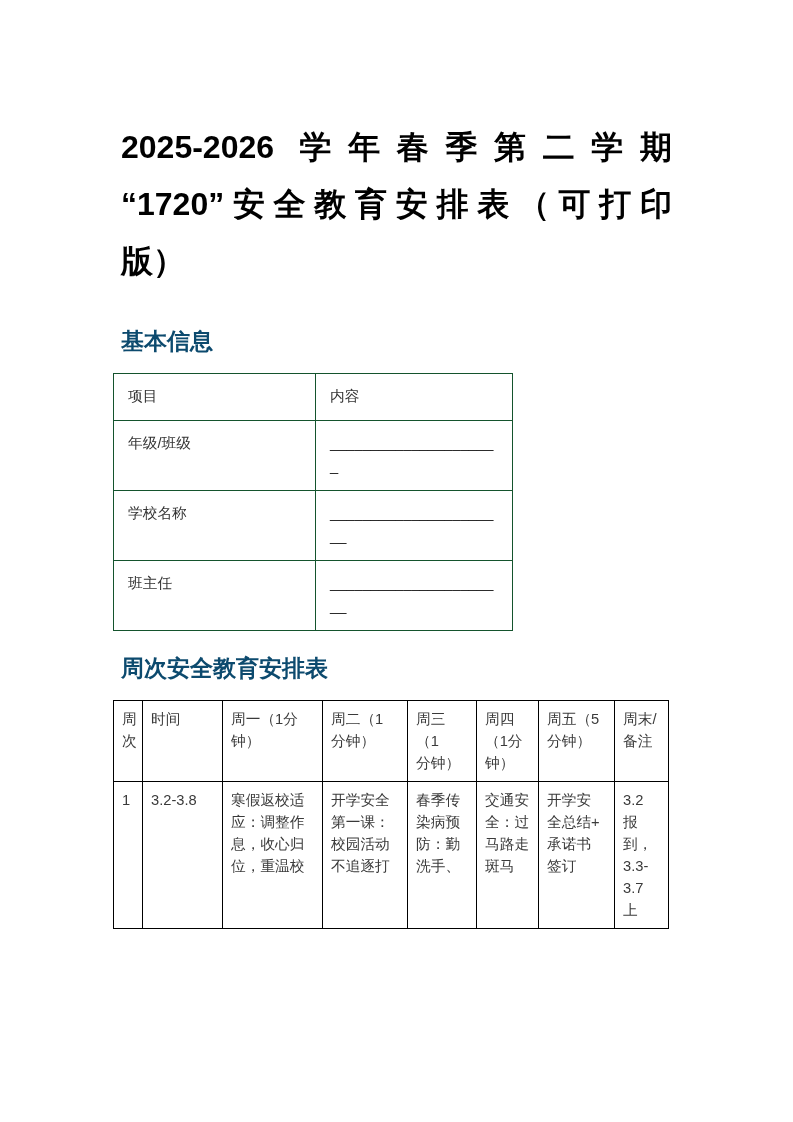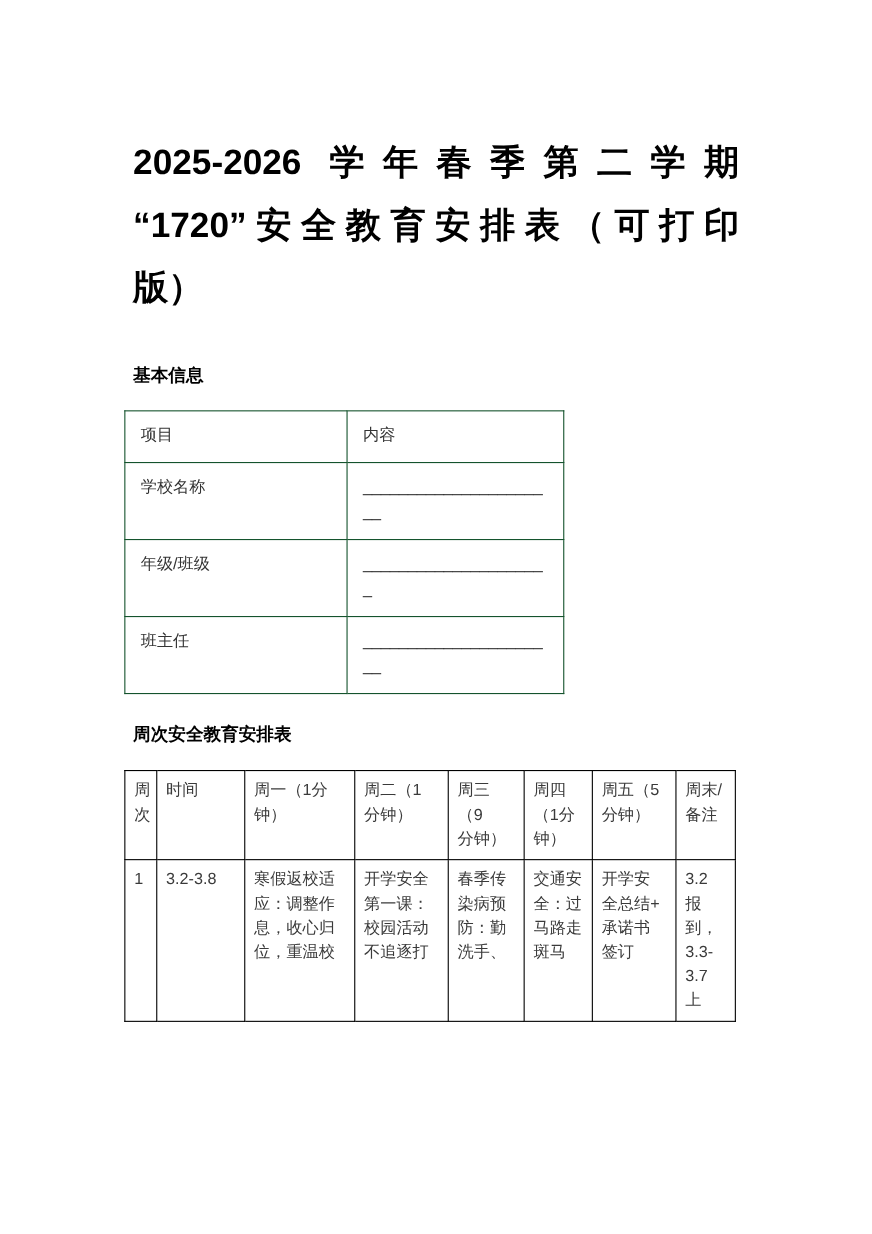--- a/index.html
+++ b/index.html
@@ -24,24 +24,24 @@
     color: #000000;
   }
   .doc-title .line { width: 100%; }
   .doc-title .line.justify {
     text-align: justify;
     text-align-last: justify;
   }
   
   .section-heading {
     margin: 35px 0 0 8px;
-    font-size: 16px;
+    font-size: 23px;
     font-weight: bold;
     line-height: 33px;
-    color: #000000;
+    color: #0c4a6e;
     font-family: Liberation Serif, serif;
   }
   .section-heading.second { margin-top: 21px; }
   
   table {
     border-collapse: collapse;
     table-layout: fixed;
     margin-top: 15px;
     font-size: 14.7px;
   }
@@ -86,26 +86,26 @@
     <colgroup>
       <col style="width:202px">
       <col style="width:197px">
     </colgroup>
     <tbody>
       <tr>
         <td>项目</td>
         <td>内容</td>
       </tr>
       <tr>
+        <td>年级/班级</td>
+        <td class="blank-line">_____________________</td>
+      </tr>
+      <tr>
         <td>学校名称</td>
         <td class="blank-line">______________________</td>
-      </tr>
-      <tr>
-        <td>年级/班级</td>
-        <td class="blank-line">_____________________</td>
       </tr>
       <tr>
         <td>班主任</td>
         <td class="blank-line">______________________</td>
       </tr>
     </tbody>
   </table>
 
   <div class="section-heading second">周次安全教育安排表</div>
 
@@ -122,21 +122,21 @@
     </colgroup>
     <tbody>
       <tr>
         <td>周
 次</td>
         <td>时间</td>
         <td>周一（1分
 钟）</td>
         <td>周二（1
 分钟）</td>
-        <td>周三（9
+        <td>周三（1
 分钟）</td>
         <td>周四
 （1分
 钟）</td>
         <td>周五（5
 分钟）</td>
         <td>周末/
 备注</td>
       </tr>
       <tr>

